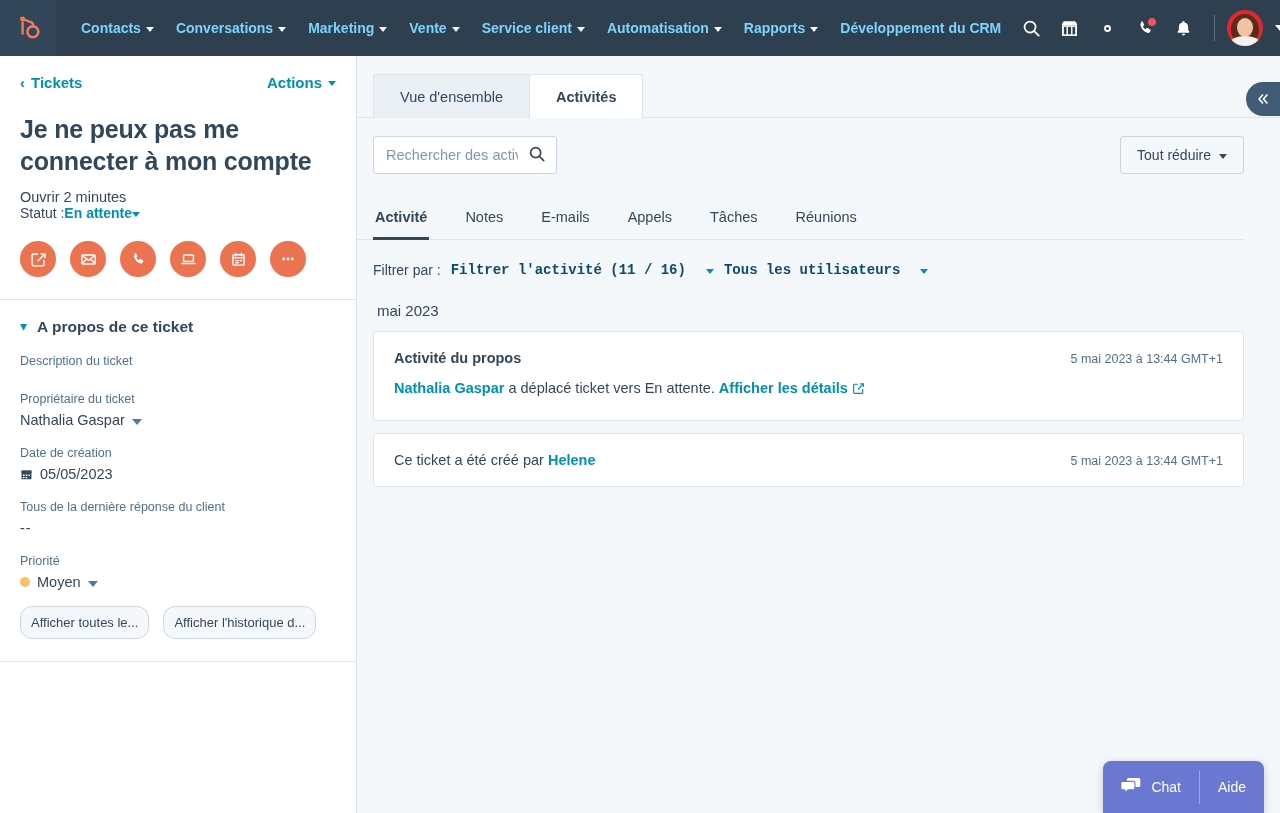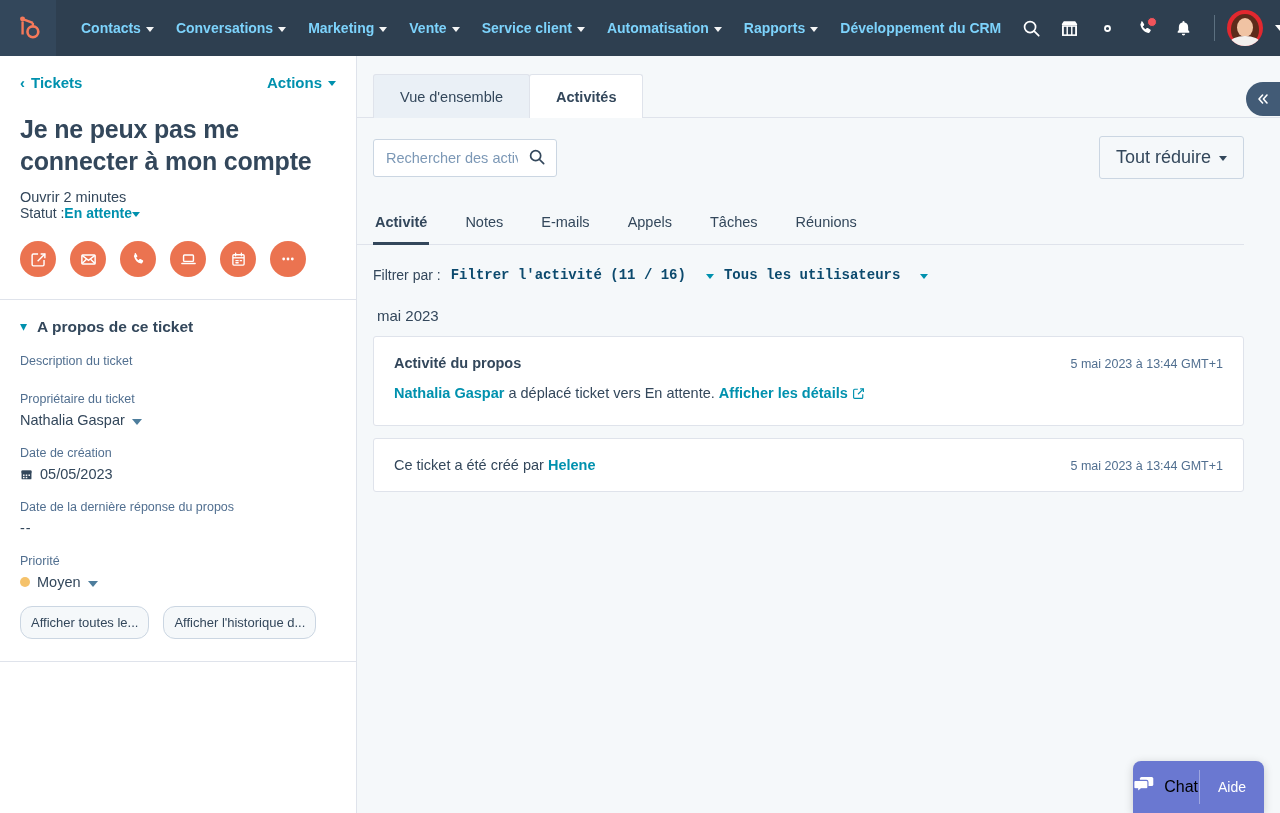--- a/index.html
+++ b/index.html
@@ -343,21 +343,21 @@
   .search-btn-ico {
     position: absolute;
     right: 11px; top: 9px;
     color: #33475b;
     cursor: pointer;
   }
   .collapse-btn {
     background: #f5f8fa;
     border: 1px solid #cbd6e2;
     border-radius: 3px;
-    font-size: 18px;
+    font-size: 14px;
     color: #33475b;
     padding: 10px 16px;
     cursor: pointer;
     display: flex; align-items: center; gap: 8px;
     font-family: "Liberation Sans", sans-serif;
     font-weight: 400;
   }
   .collapse-btn .caret {
     width: 0; height: 0;
     border-left: 4px solid transparent;
@@ -470,23 +470,23 @@
     height: 52px;
     background: #6a78d1;
     border-radius: 8px 8px 0 0;
     display: flex;
     align-items: stretch;
     box-shadow: 0 2px 10px rgba(0,0,0,.18);
     z-index: 40;
   }
   .chat-btn {
     display: flex; align-items: center; gap: 9px;
-    padding: 0 1px;
-    color: #000000;
-    font-size: 16px;
+    padding: 0 18px;
+    color: #ffffff;
+    font-size: 14px;
     cursor: pointer;
   }
   .chat-sep { width: 1px; background: rgba(255,255,255,.35); margin: 9px 0; }
   .help-btn {
     display: flex; align-items: center;
     padding: 0 18px;
     color: #fff;
     font-size: 14px;
     cursor: pointer;
   }
@@ -681,21 +681,21 @@
               <rect x="13" y="10" width="2.4" height="2.2" fill="#fff"></rect>
               <rect x="4.6" y="13.6" width="2.4" height="2.2" fill="#fff"></rect>
               <rect x="8.8" y="13.6" width="2.4" height="2.2" fill="#fff"></rect>
             </svg>
           </span>
           <span>05/05/2023</span>
         </div>
       </div>
 
       <div class="field">
-        <div class="field-label">Date de la dernière réponse du propos</div>
+        <div class="field-label">Tous de la dernière réponse du client</div>
         <div class="dash-value">--</div>
       </div>
 
       <div class="field">
         <div class="field-label">Priorité</div>
         <div class="field-value">
           <span class="prio-dot"></span>
           <span>Moyen</span>
           <i class="caret"></i>
         </div>

